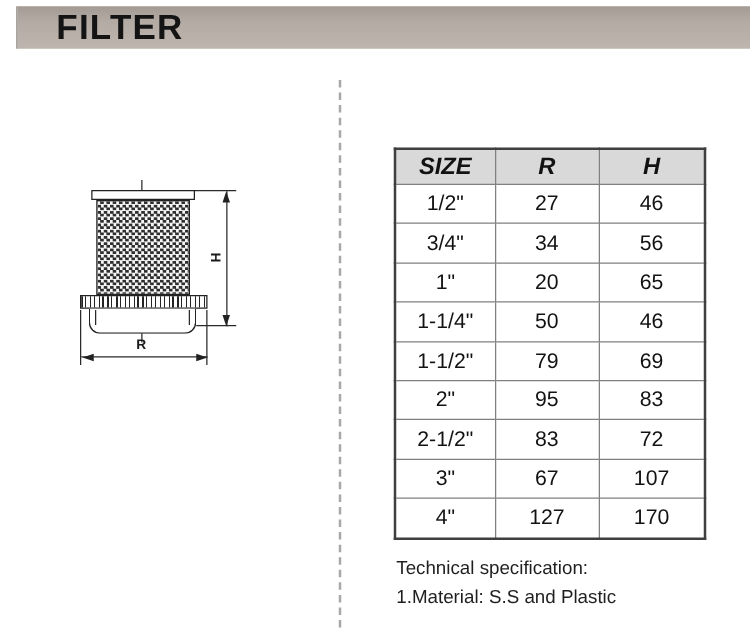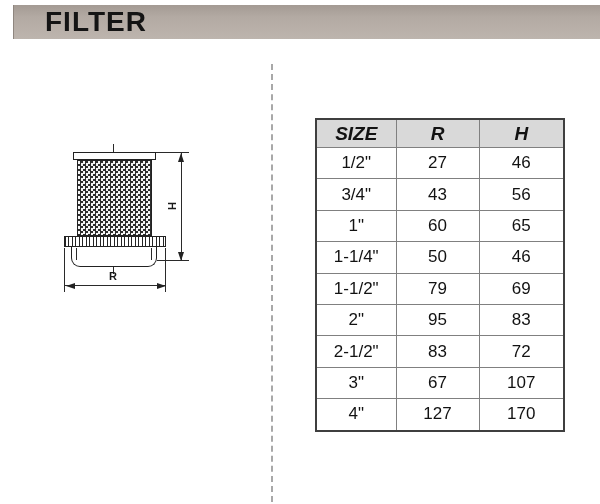--- a/index.html
+++ b/index.html
@@ -136,26 +136,26 @@
       </tr>
     </thead>
     <tbody>
         <tr>
           <td>1/2"</td>
           <td>27</td>
           <td>46</td>
         </tr>
         <tr>
           <td>3/4"</td>
-          <td>43</td>
+          <td>34</td>
           <td>56</td>
         </tr>
         <tr>
           <td>1"</td>
-          <td>60</td>
+          <td>20</td>
           <td>65</td>
         </tr>
         <tr>
           <td>1-1/4"</td>
           <td>50</td>
           <td>46</td>
         </tr>
         <tr>
           <td>1-1/2"</td>
           <td>79</td>
@@ -178,15 +178,17 @@
         </tr>
         <tr>
           <td>4"</td>
           <td>127</td>
           <td>170</td>
         </tr>
       </tbody>
   </table>
 
   <div class="notes">
+    <div>Technical specification:</div>
+    <div>1.Material: S.S and Plastic</div>
   </div>
 
 </div>
 
 </body></html>

